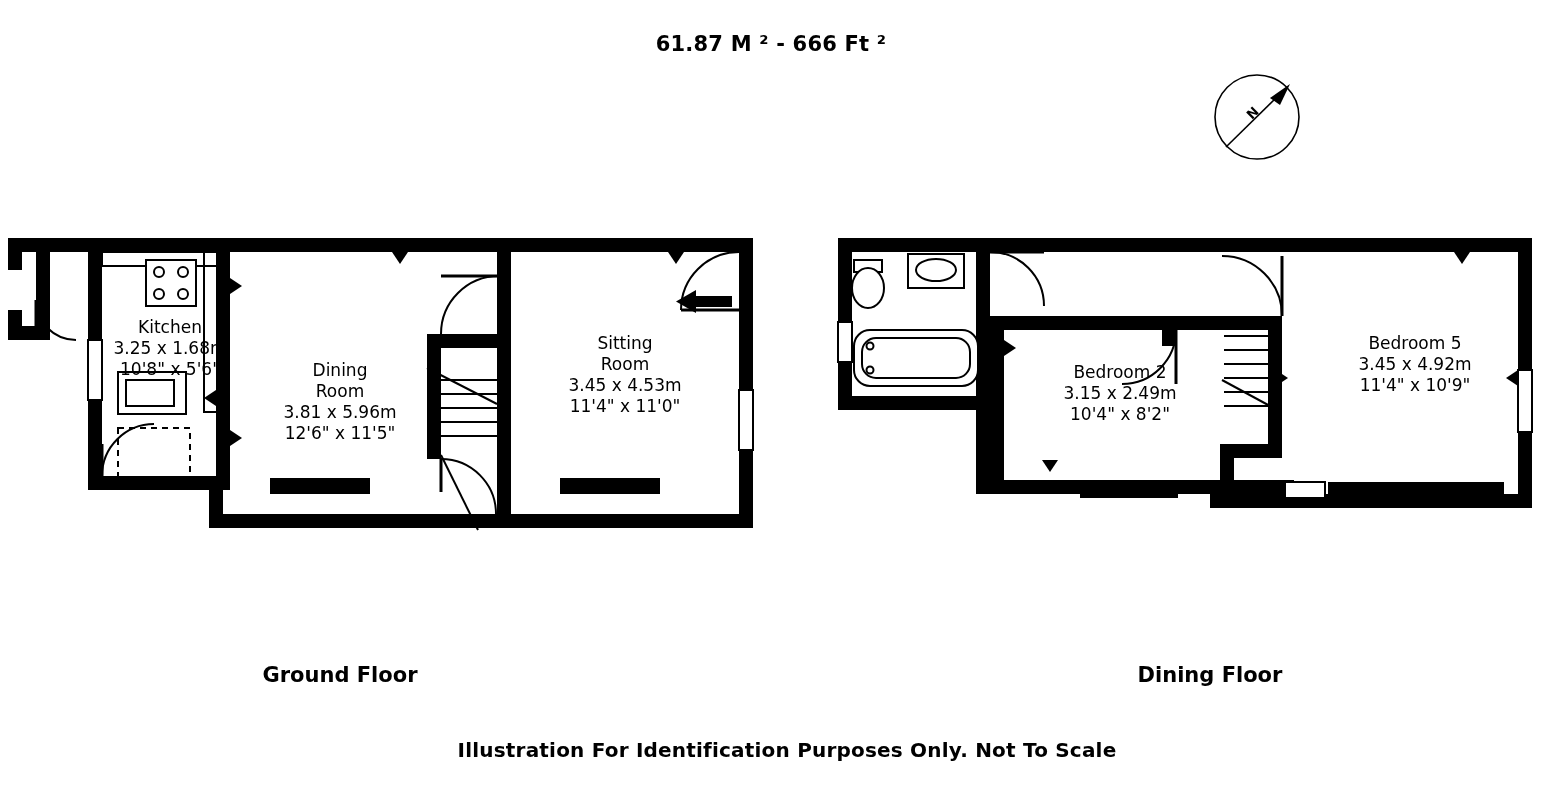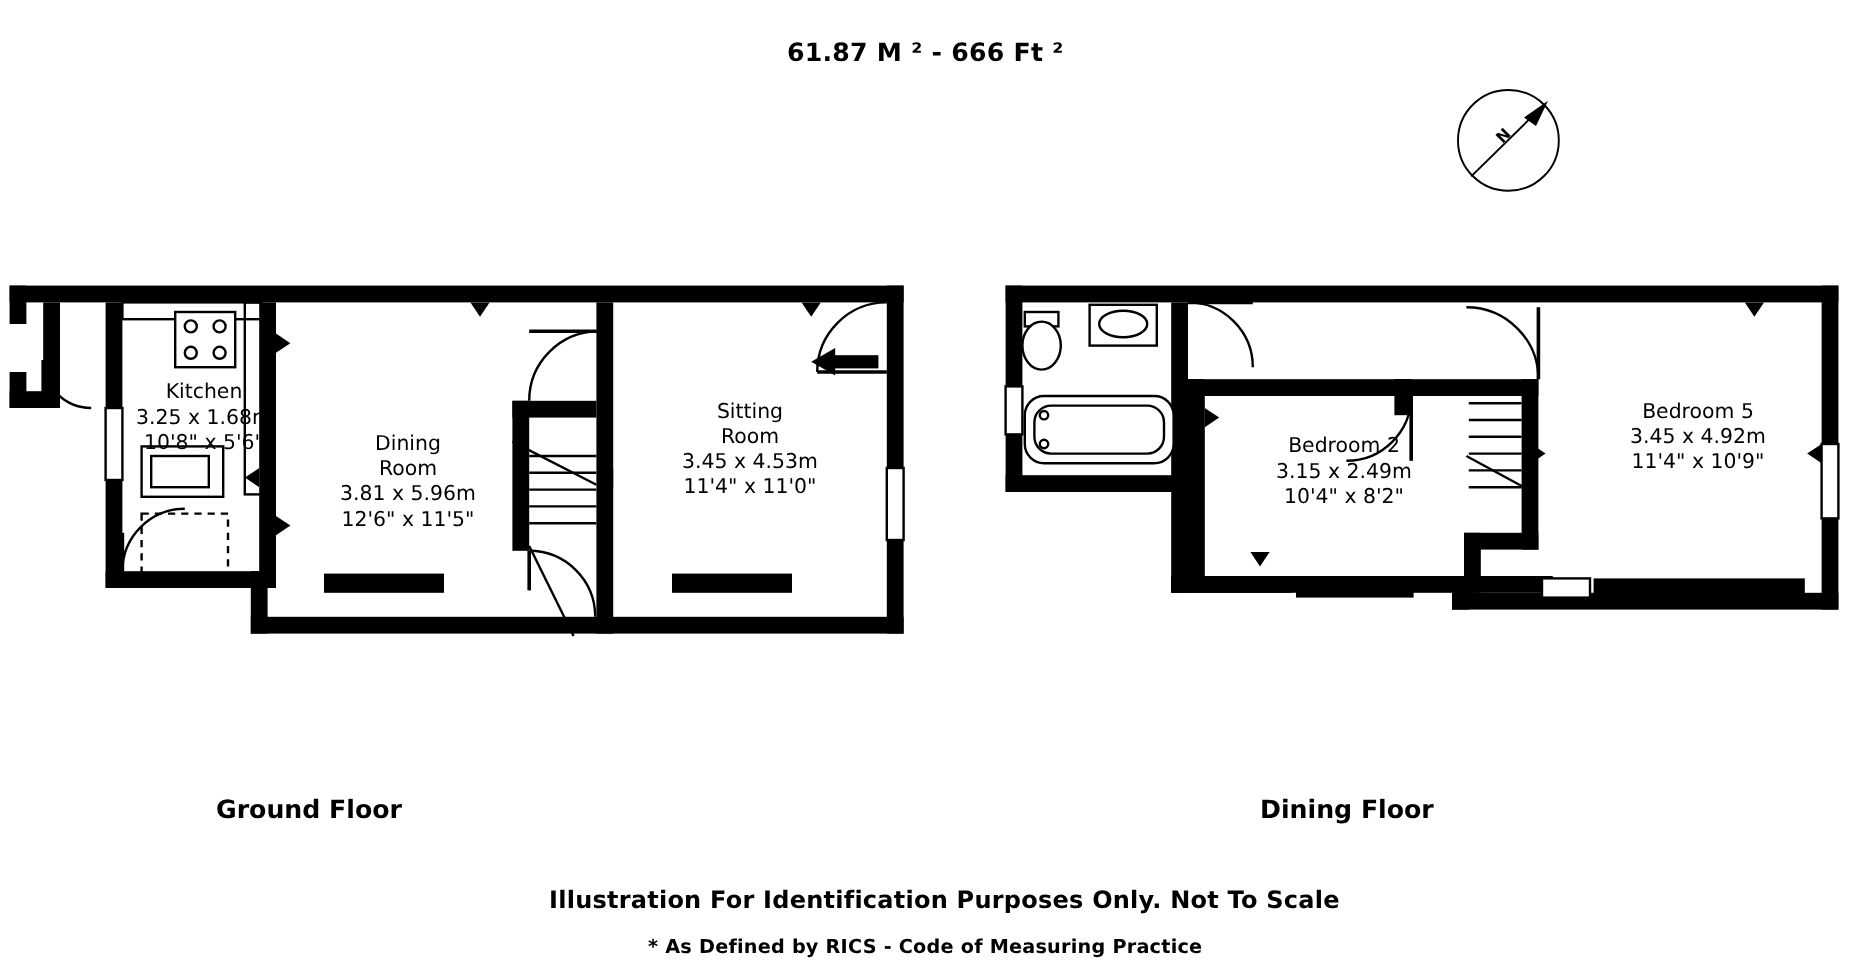--- a/index.html
+++ b/index.html
@@ -27,20 +27,21 @@
     font-weight: bold;
     letter-spacing: 0.2px;
   }
   #title-line1 { top: 4px;  font-size: 21px; }
   #title-line2 { top: 32px; font-size: 21px; }
 
   .floor-label {
     position: absolute;
     font-size: 21px;
     font-weight: bold;
+    text-align: center;
   }
   #ground-floor-label { left: 180px;  top: 663px; width: 320px; }
   #first-floor-label  { left: 1050px; top: 663px; width: 320px; }
 
   #footer-line1 {
     top: 738px; font-size: 20px; margin-left: 16px;
   }
   #footer-line2 {
     top: 779px; font-size: 16px;
   }
@@ -306,15 +307,14 @@
   <div class="room-label" id="lbl-bed1">
     <span class="nm">Bedroom 5</span>
     <span class="dm">3.45 x 4.92m</span>
     <span class="df">11'4" x 10'9"</span>
   </div>
 
   <div class="floor-label" id="ground-floor-label">Ground Floor</div>
   <div class="floor-label" id="first-floor-label">Dining Floor</div>
 
   <div class="heading" id="footer-line1">Illustration For Identification Purposes Only. Not To Scale</div>
-  <div class="heading" id="footer-line2">* As Defined by RICS - Code of Measuring Practice</div>
 
 </div>
 
 </body></html>

